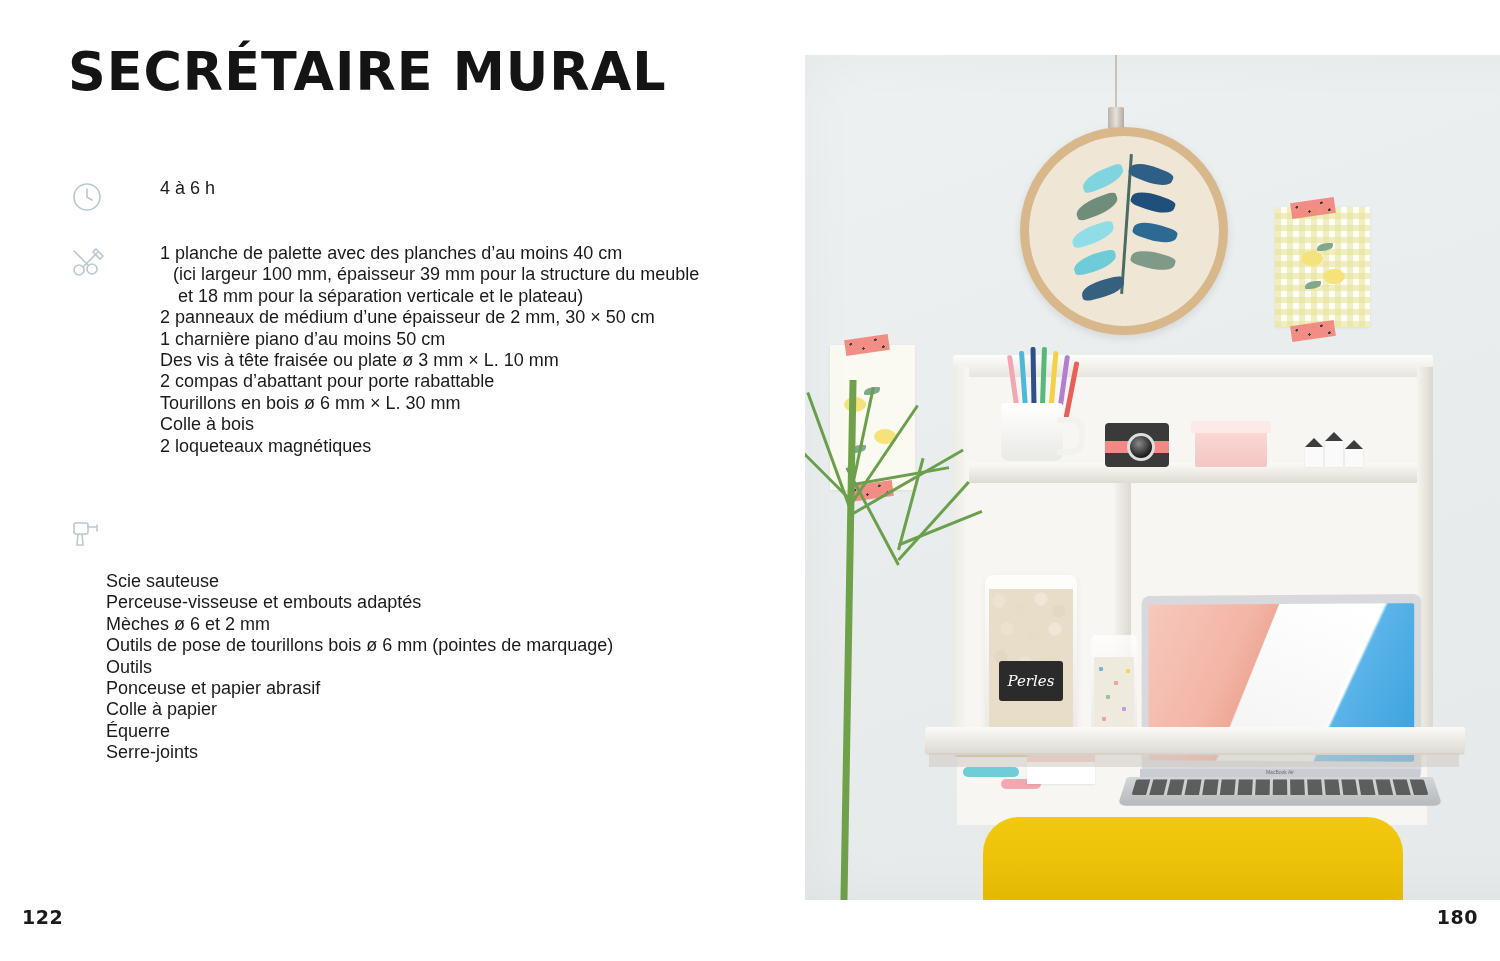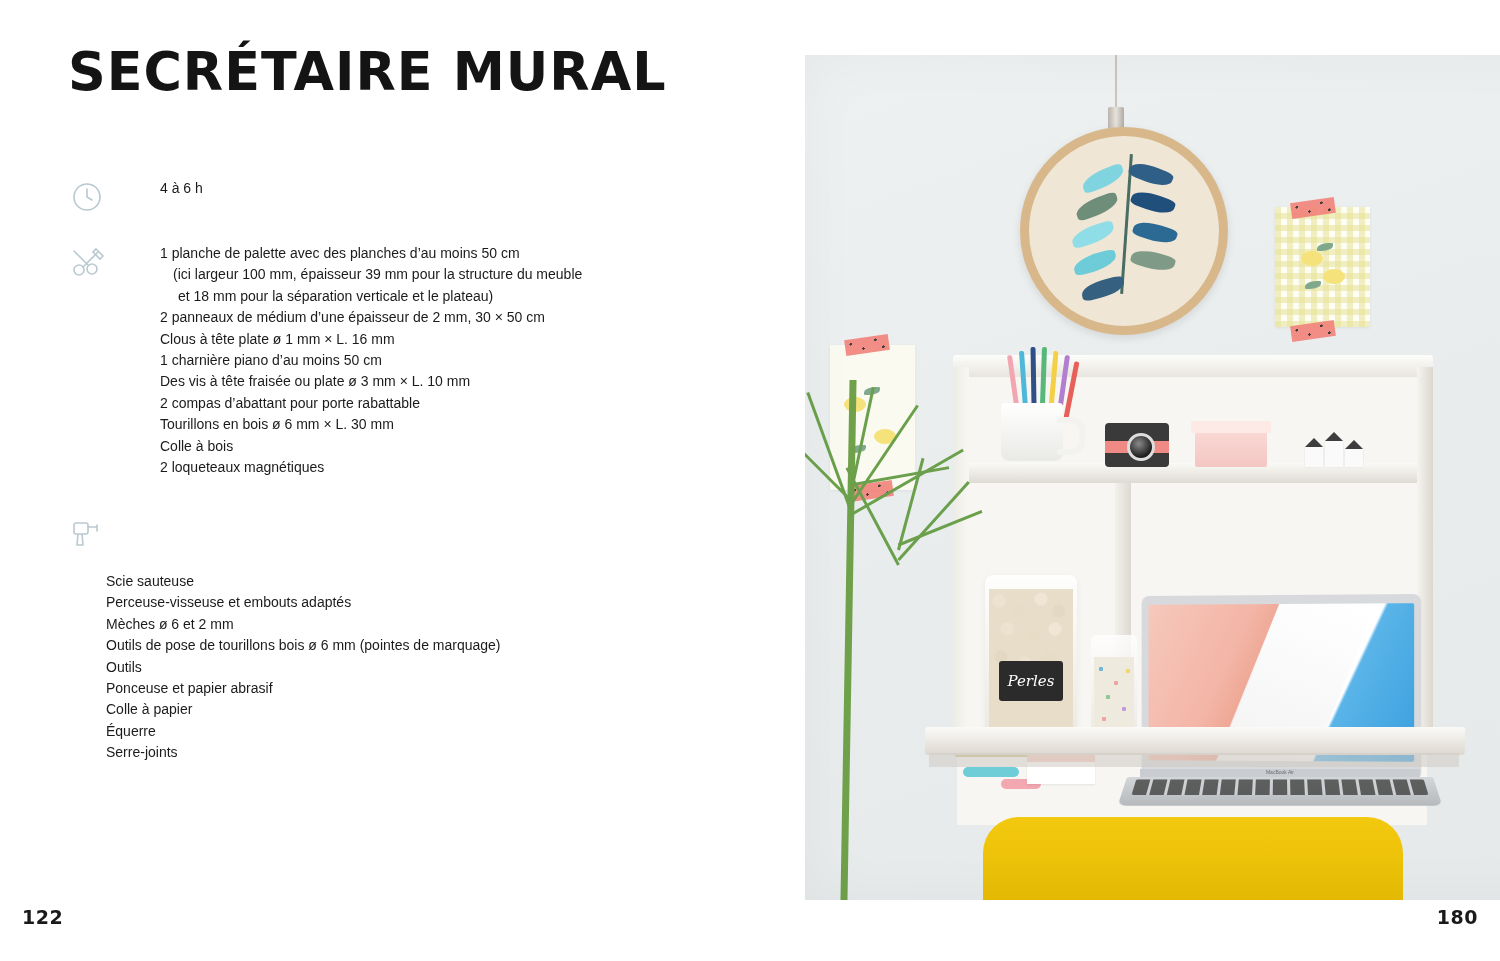--- a/index.html
+++ b/index.html
@@ -58,21 +58,21 @@
 
   .sec-icon {
     width: 54px;
     flex: 0 0 54px;
     padding-top: 2px;
     color: #b9c9d0;
   }
   .sec-icon svg { display: block; }
 
   .sec-body {
-    font-size: 14px;
+    font-size: 18px;
     line-height: 21.4px;
     color: #1b1b1b;
     padding-left: 36px;
   }
   .sec-body .line { white-space: pre; }
   .sec-body .indent1 { padding-left: 13px; }
   .sec-body .indent2 { padding-left: 18px; }
 
   .folio {
     position: absolute;
@@ -531,25 +531,24 @@
       <div class="sec-icon">
         <svg width="38" height="34" viewBox="0 0 38 34" fill="none" stroke="#b9c9d0" stroke-width="1.6">
           <path d="M4 6 L18 20" stroke-linecap="round"></path>
           <circle cx="22" cy="24" r="5"></circle>
           <circle cx="9" cy="25" r="5"></circle>
           <path d="M13 22 L28 7" stroke-linecap="round"></path>
           <path d="M26 4 L33 11 L30 14 L23 7 Z"></path>
         </svg>
       </div>
       <div class="sec-body">
-        <div class="line">1 planche de palette avec des planches d’au moins 50 cm</div>
+        <div class="line">1 planche de palette avec des planches d’au moins 40 cm</div>
         <div class="line indent1">(ici largeur 100 mm, épaisseur 39 mm pour la structure du meuble</div>
         <div class="line indent2">et 18 mm pour la séparation verticale et le plateau)</div>
         <div class="line">2 panneaux de médium d’une épaisseur de 2 mm, 30 × 50 cm</div>
-        <div class="line">Clous à tête plate ø 1 mm × L. 16 mm</div>
         <div class="line">1 charnière piano d’au moins 50 cm</div>
         <div class="line">Des vis à tête fraisée ou plate ø 3 mm × L. 10 mm</div>
         <div class="line">2 compas d’abattant pour porte rabattable</div>
         <div class="line">Tourillons en bois ø 6 mm × L. 30 mm</div>
         <div class="line">Colle à bois</div>
         <div class="line">2 loqueteaux magnétiques</div>
       </div>
     </div>
 
     <div class="section sec-tools">

